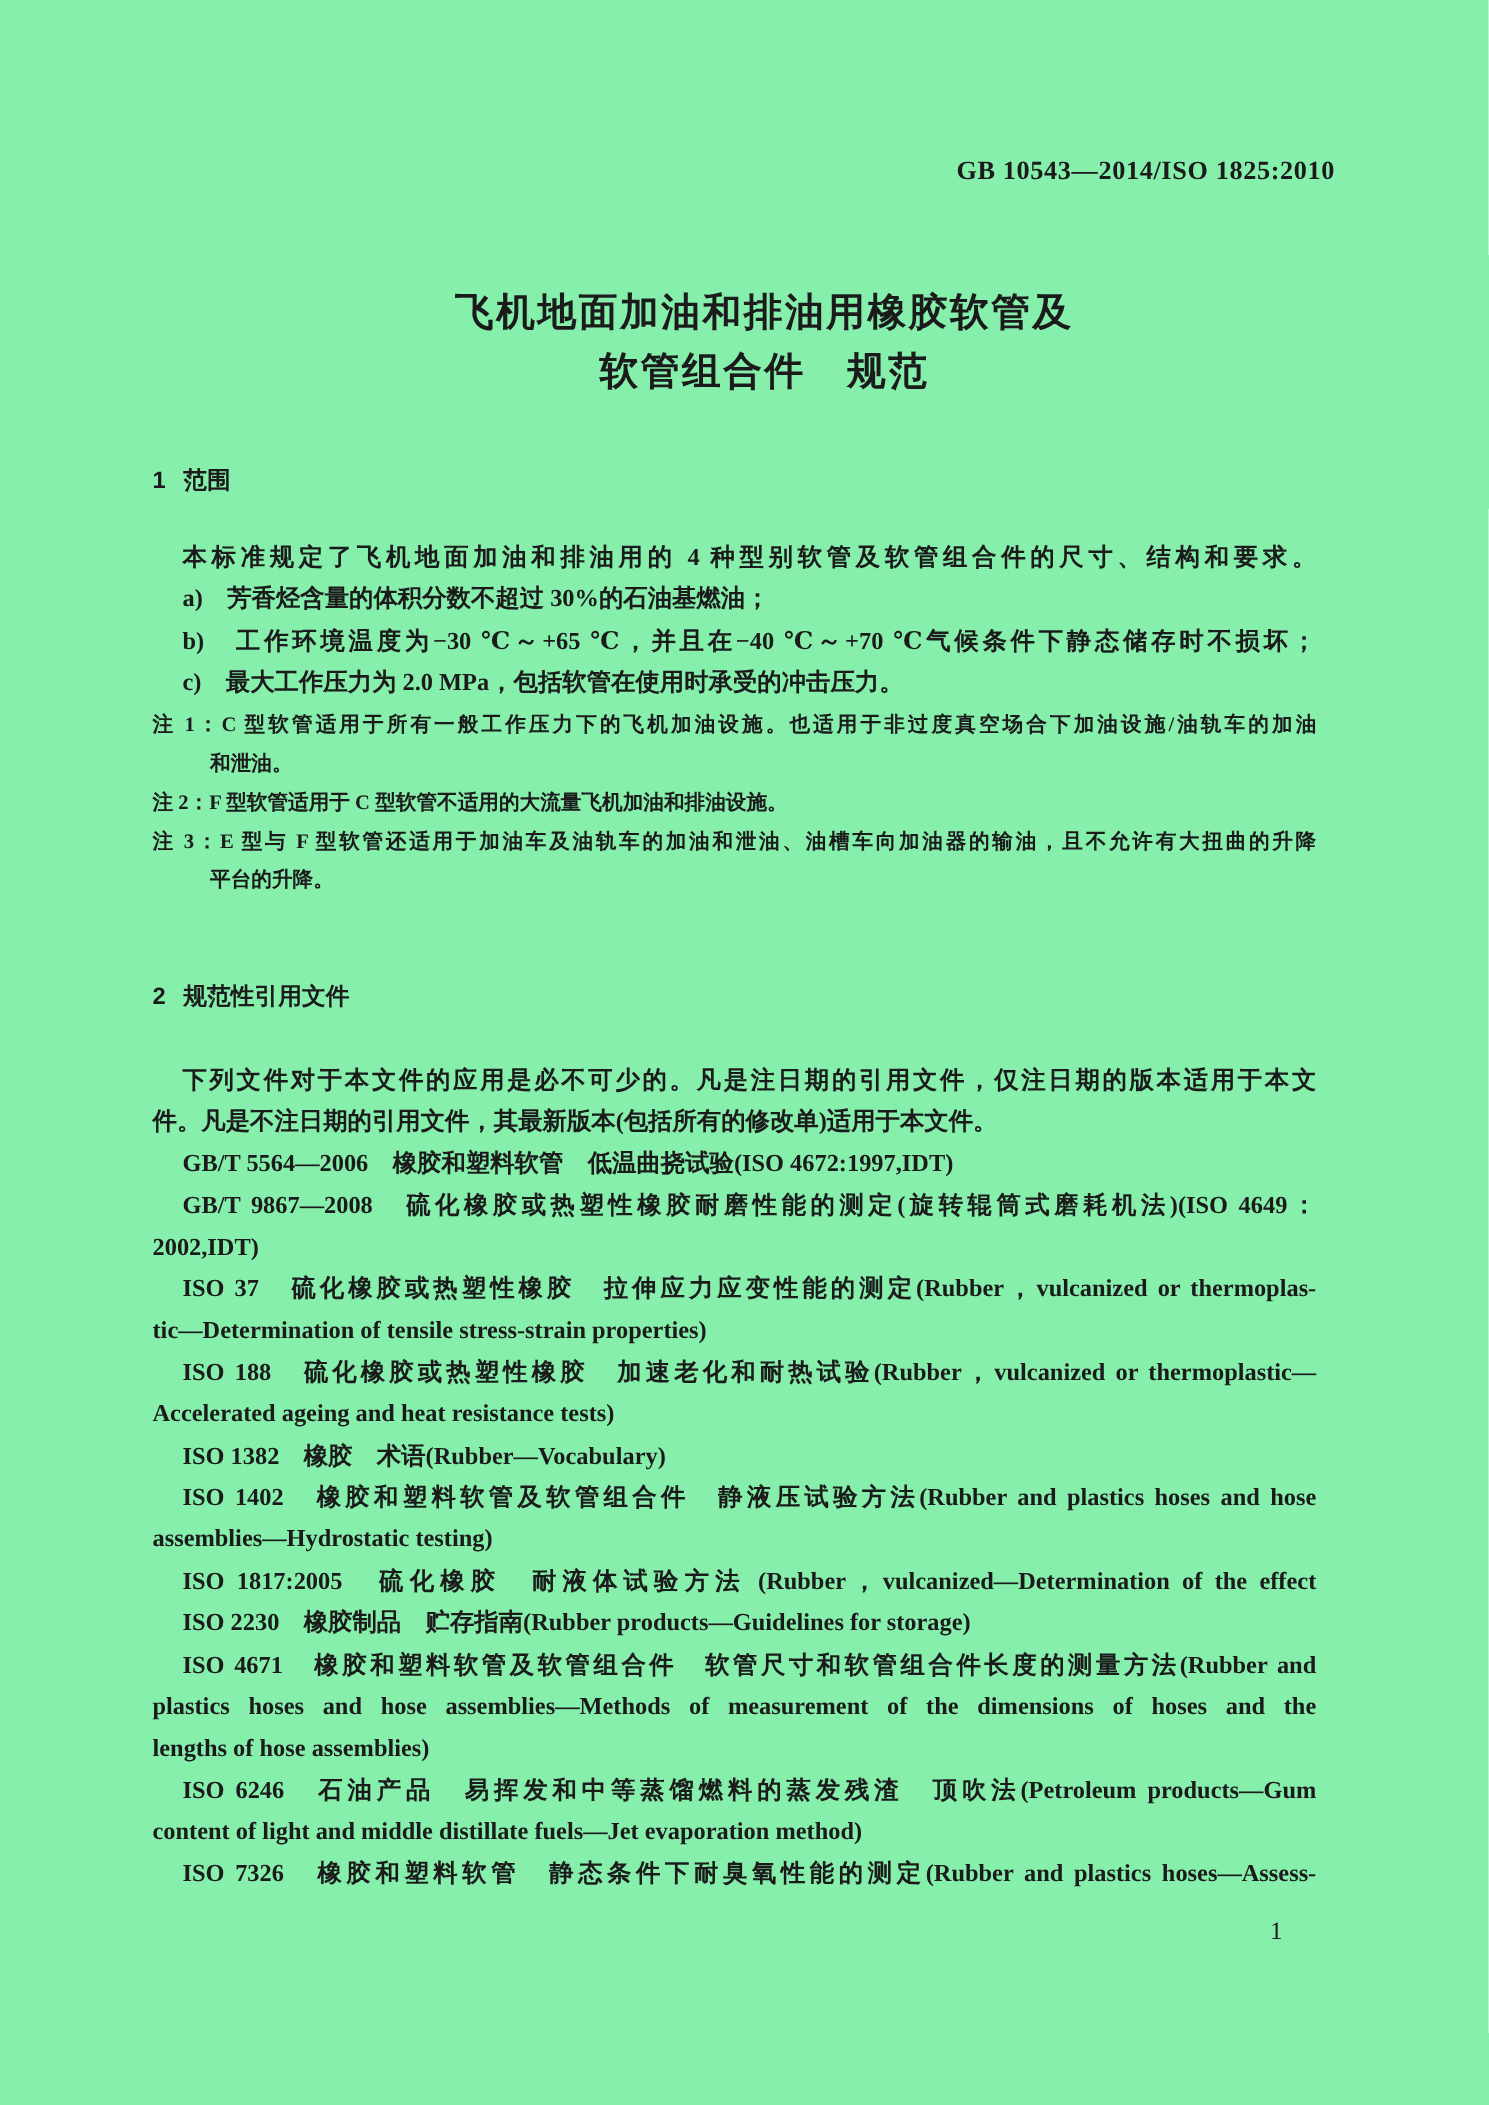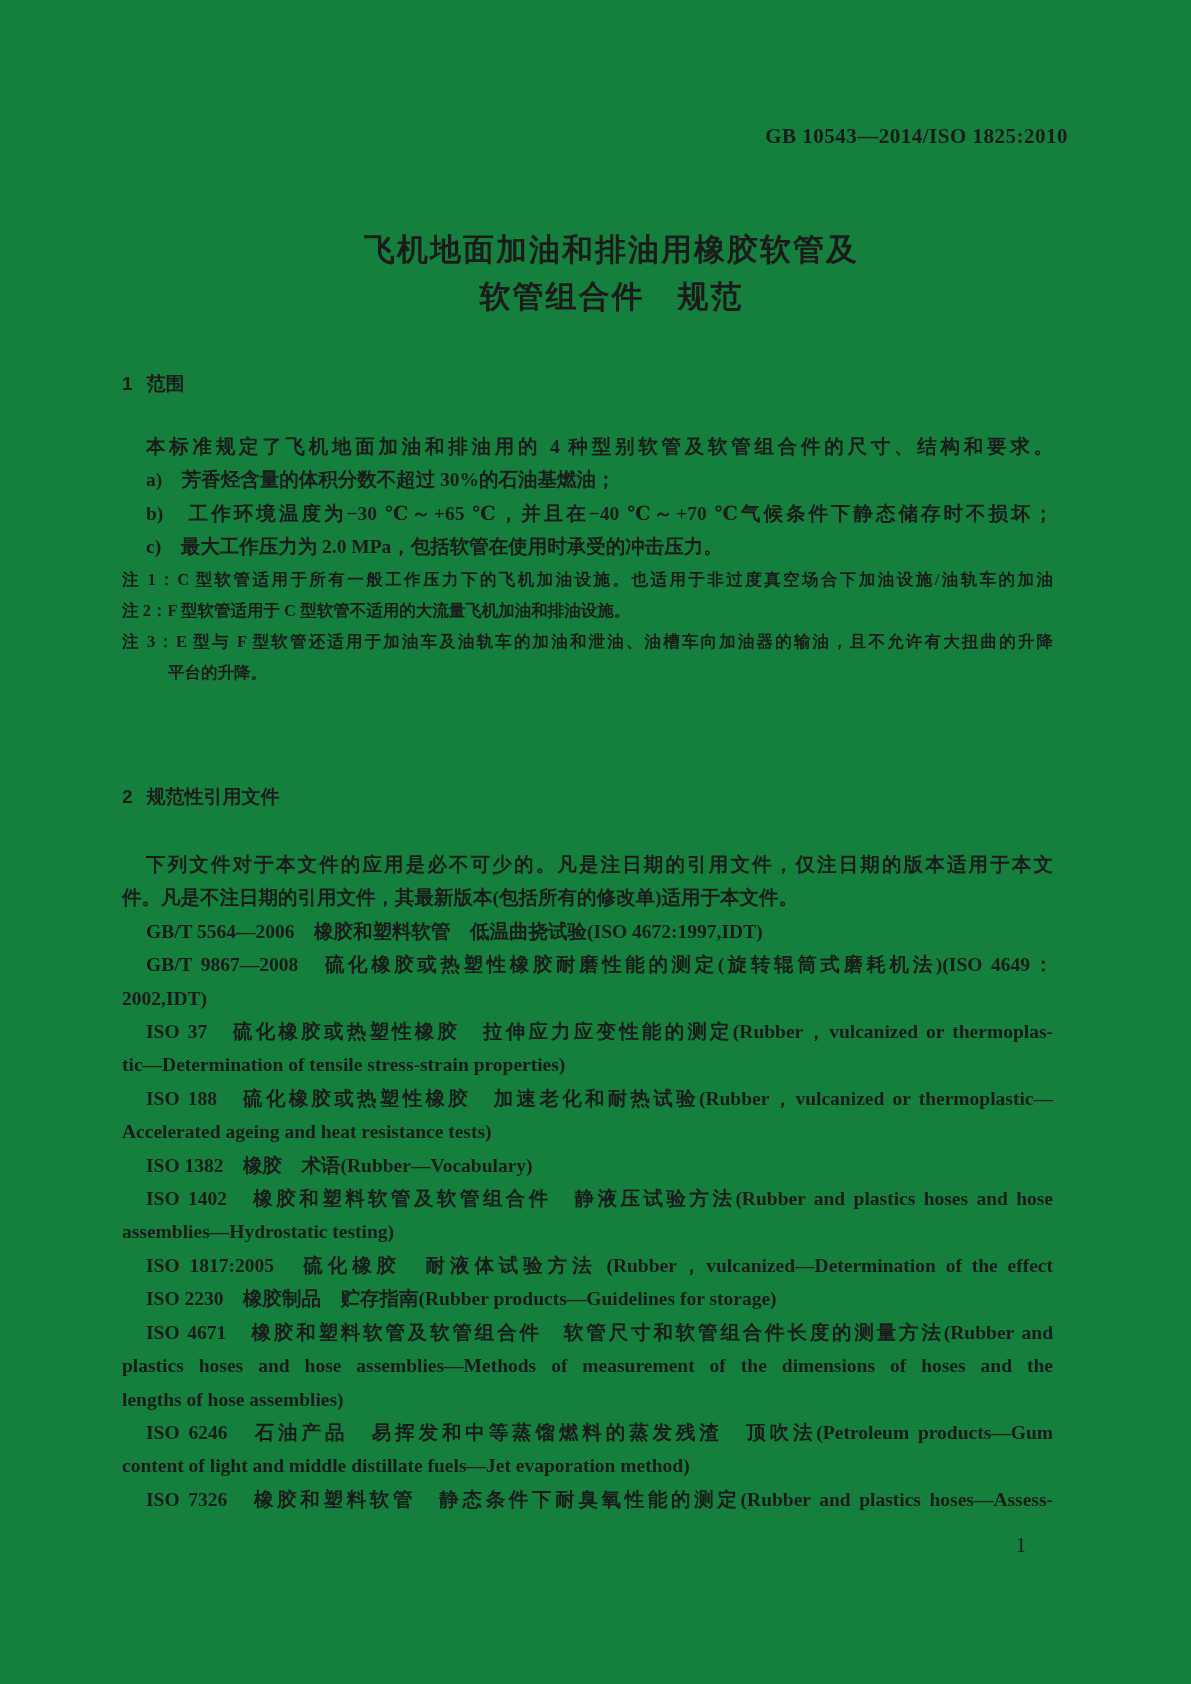--- a/index.html
+++ b/index.html
@@ -1,17 +1,17 @@
 <!DOCTYPE html>
 <html><head>
 <meta charset="utf-8">
 <style>
   html,body { margin:0; padding:0; background:#ffffff; }
   .page {
-    position:relative; width:1191px; height:1684px; background:#15803d;
+    position:relative; width:1191px; height:1684px; background:#86efac;
     overflow:hidden; color:#1b1b1b;
     font-family:"Liberation Serif","DejaVu Serif",serif;
   }
   .std-number {
     position:absolute; top:124px; right:123px;
     font-family:"Liberation Serif","DejaVu Serif",serif;
     font-weight:bold; font-size:21px; letter-spacing:0.5px; white-space:nowrap;
   }
   .doc-title {
     position:absolute; top:226px; left:16px; width:100%;
@@ -59,20 +59,21 @@
   <div class="sec-heading sec1-heading">
     <span class="num">1</span><span>范围</span>
   </div>
 
   <div class="lines sec1-lines">
       <p class="ln ind sp">本标准规定了飞机地面加油和排油用的 4 种型别软管及软管组合件的尺寸、结构和要求。</p>
       <p class="ln ind">a)　芳香烃含量的体积分数不超过 30%的石油基燃油；</p>
       <p class="ln ind sp">b)　工作环境温度为−30 ℃～+65 ℃，并且在−40 ℃～+70 ℃气候条件下静态储存时不损坏；</p>
       <p class="ln ind">c)　最大工作压力为 2.0 MPa，包括软管在使用时承受的冲击压力。</p>
       <p class="ln note sp">注 1：C 型软管适用于所有一般工作压力下的飞机加油设施。也适用于非过度真空场合下加油设施/油轨车的加油</p>
+      <p class="ln note nc">和泄油。</p>
       <p class="ln note">注 2：F 型软管适用于 C 型软管不适用的大流量飞机加油和排油设施。</p>
       <p class="ln note sp">注 3：E 型与 F 型软管还适用于加油车及油轨车的加油和泄油、油槽车向加油器的输油，且不允许有大扭曲的升降</p>
       <p class="ln note nc">平台的升降。</p>
     </div>
 
   <div class="sec-heading sec2-heading">
     <span class="num">2</span><span>规范性引用文件</span>
   </div>
 
   <div class="lines sec2-lines">

